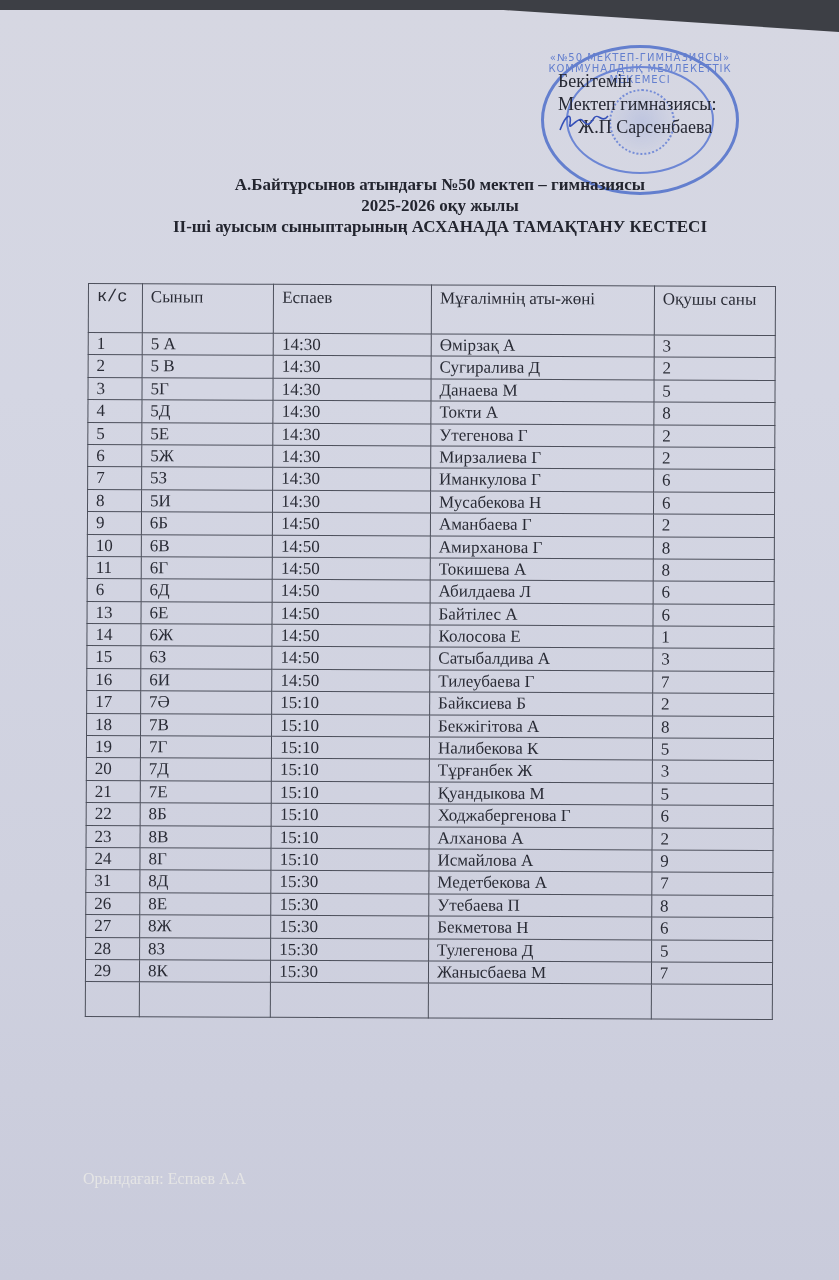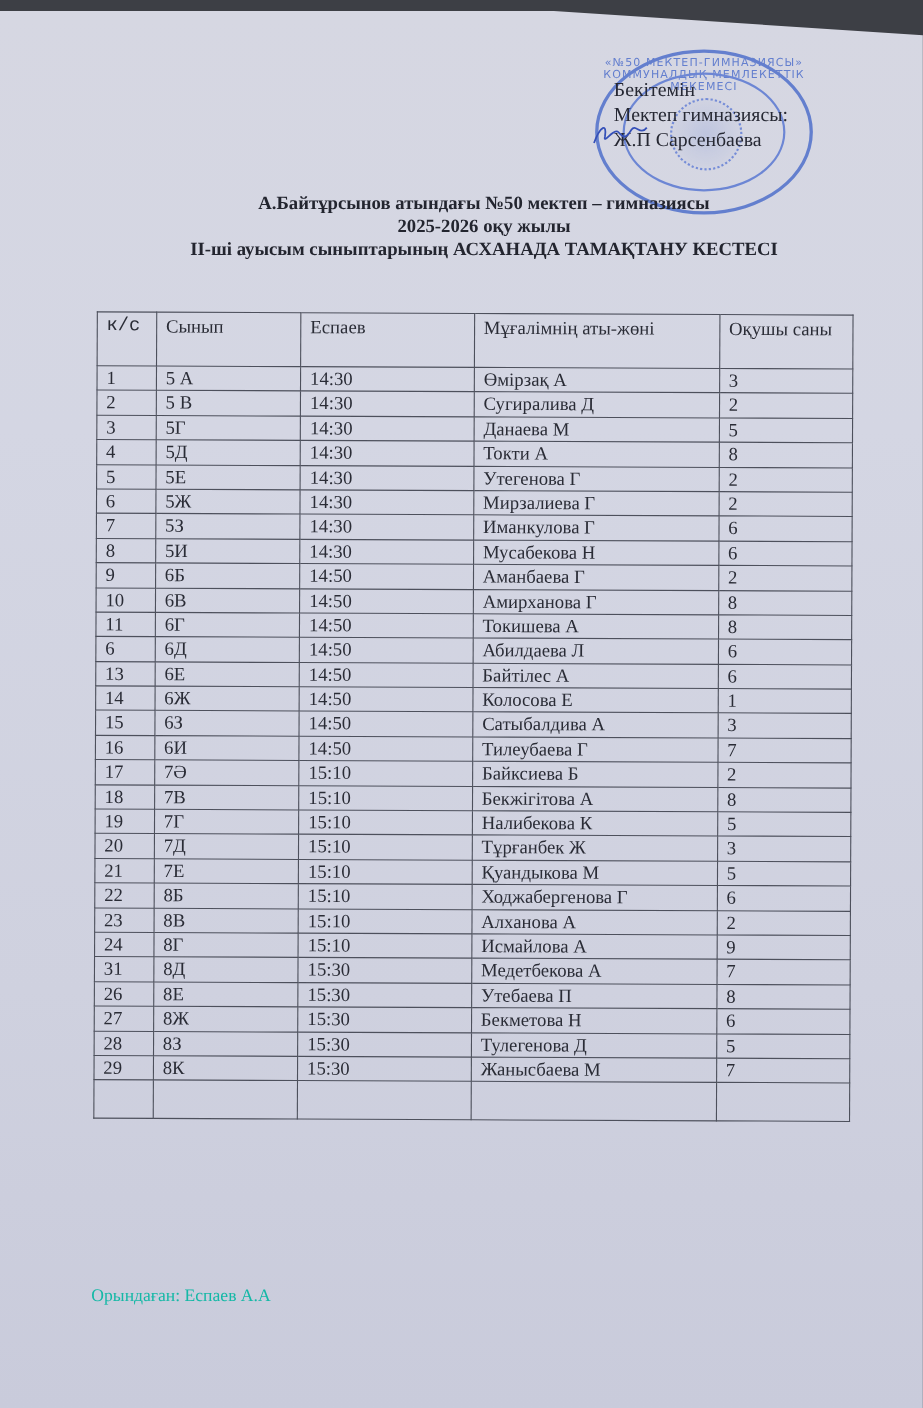--- a/index.html
+++ b/index.html
@@ -33,21 +33,21 @@
       background: radial-gradient(circle, rgba(90,120,210,0.25) 0%, rgba(90,120,210,0.05) 70%);
     }
     .stamp .ring-text {
       position: absolute; left: 0; top: 4px; width: 100%; text-align: center;
       font-family: "DejaVu Sans", sans-serif; font-size: 10px; color: #3e62c8; letter-spacing: 1px;
     }
     .approval {
       position: absolute; left: 558px; top: 60px;
       font-size: 18px; line-height: 23px; color: #262833;
     }
-    .approval .sign-line { position: relative; }
+    .approval .sign-line { position: relative; margin-left: 20px; }
     .signature {
       position: absolute; left: -22px; top: -6px; width: 54px; height: 26px;
     }
     .heading {
       position: absolute; left: 0; top: 174px; width: 880px; text-align: center;
       font-weight: bold; font-size: 17px; line-height: 21px; color: #23252f;
     }
     table.schedule {
       position: absolute; left: 88px; top: 283px; width: 688px;
       border-collapse: collapse; font-size: 17px; color: #2a2c36;
@@ -56,21 +56,21 @@
     table.schedule th, table.schedule td {
       border: 1.4px solid #4d505c; padding: 0 0 0 8px;
       text-align: left; font-weight: normal; vertical-align: top;
       height: 21.4px; line-height: 21px;
     }
     table.schedule th { height: 46px; line-height: 21px; padding-top: 2px; }
     .c1 { width: 44px; font-family: Liberation Mono, monospace; } .c2 { width: 120px; } .c3 { width: 146px; }
     .c4 { width: 210px; } .c5 { width: 110px; }
     tr.empty td { height: 34px; }
     .footer {
-      position: absolute; left: 83px; top: 1170px; font-size: 16px; color: #14b8a6;
+      position: absolute; left: 83px; top: 1170px; font-size: 16px; color: #e5e5e5;
     }
   </style>
 </head>
 <body>
 
 <div class="paper">
 
   <div class="stamp">
     <div class="ring-text">«№50 МЕКТЕП-ГИМНАЗИЯСЫ» КОММУНАЛДЫҚ МЕМЛЕКЕТТІК МЕКЕМЕСІ</div>
     <div class="inner"></div>

